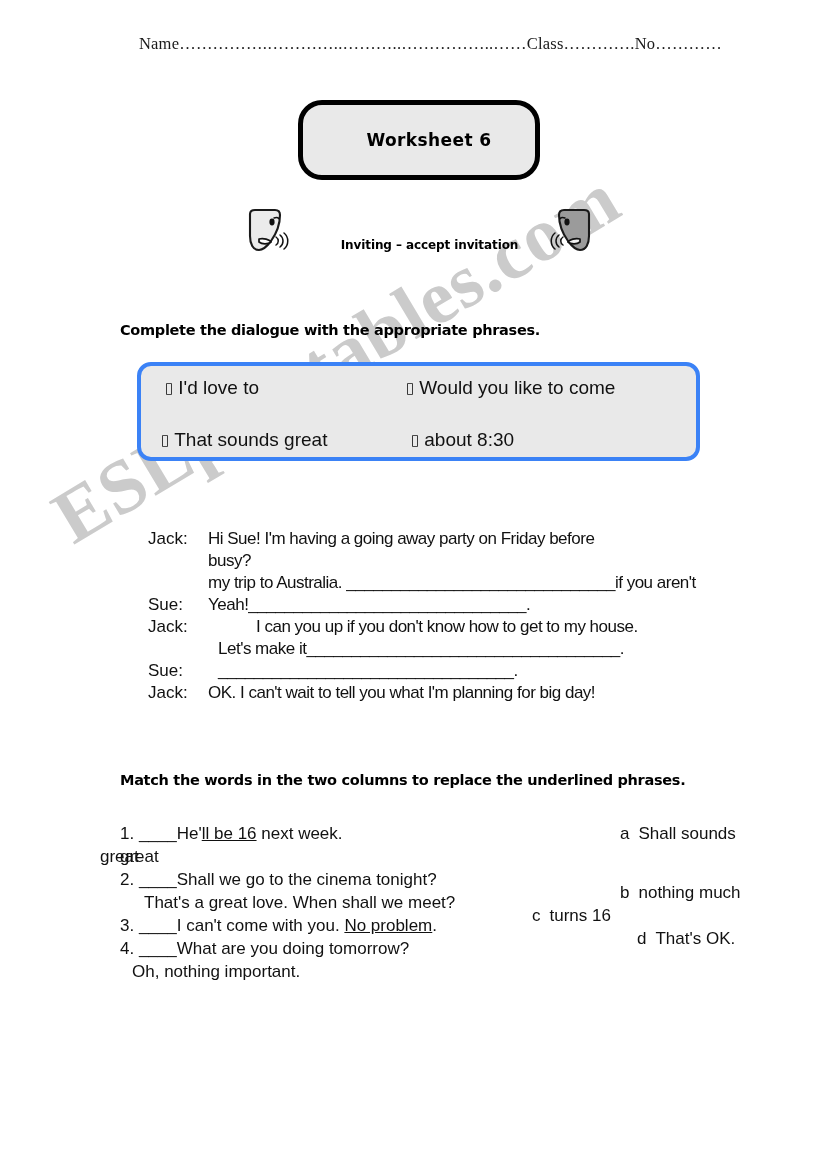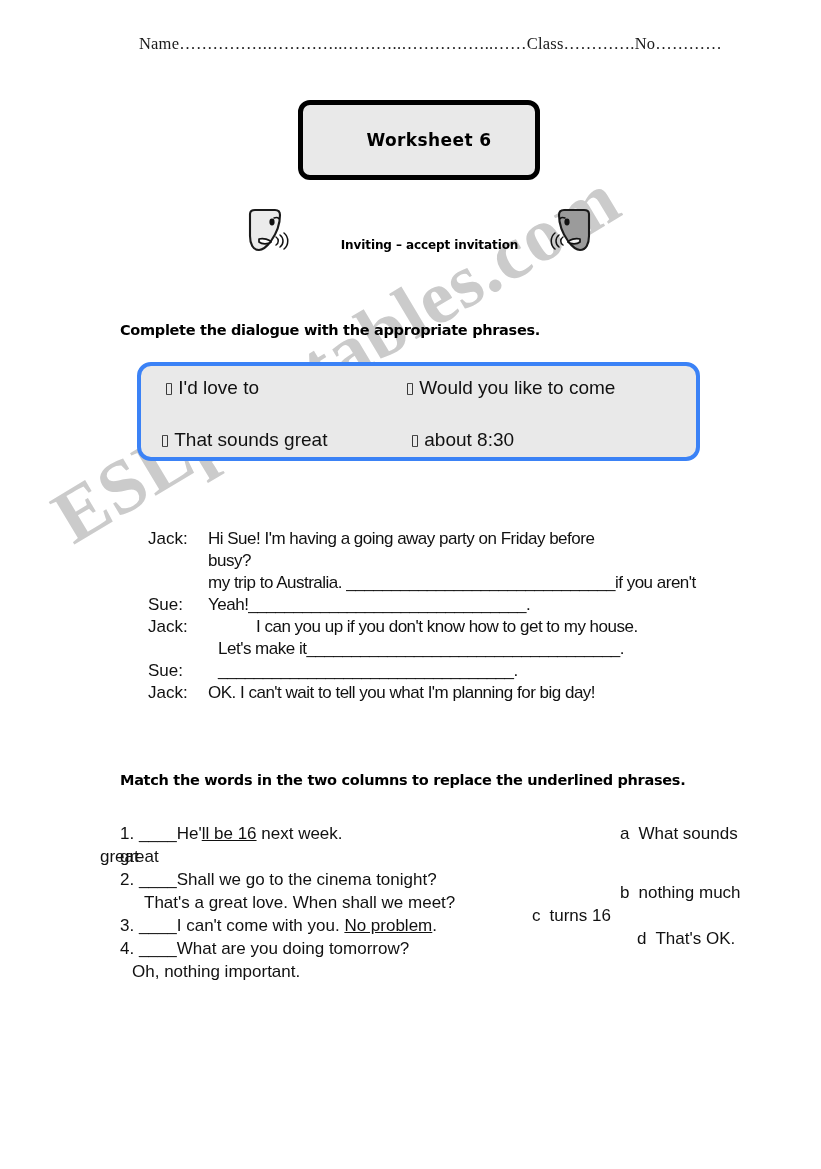--- a/index.html
+++ b/index.html
@@ -53,21 +53,21 @@
     color: #1a1a1a;
     white-space: nowrap;
   }
 
   
   #title-box {
     left: 298px; top: 100px;
     width: 242px; height: 80px;
     box-sizing: border-box;
     border: 5px solid #000000;
-    border-radius: 12px;
+    border-radius: 24px;
     background: #e9e9e9;
     display: flex;
     align-items: center;
     justify-content: center;
   }
   #title-text {
     font-family: "DejaVu Sans", sans-serif;
     font-weight: bold;
     font-size: 17px;
     letter-spacing: 0.4px;
@@ -299,20 +299,20 @@
         <div class="match-left"><span>2. </span><span>____</span><span>Shall we go to the cinema tonight?</span></div>
       </div>
       <div class="cont-line" style="padding-left: 24px;"><span class="u">That's a great love</span><span>. When shall we meet?</span></div>
       <div class="match-row">
         <div class="match-left"><span>3. </span><span>____</span><span>I can't come with you. </span><span class="u">No problem</span><span>.</span></div>
       </div>
       <div class="match-row">
         <div class="match-left"><span>4. </span><span>____</span><span>What are you doing tomorrow?</span></div>
       </div>
       <div class="cont-line" style="padding-left: 12px;"><span>Oh, </span><span class="u">nothing important</span><span>.</span></div>
-      <div class="match-right" style="left: 520px; top: 0px;"><span class="letter">a</span><span>What sounds</span></div>
+      <div class="match-right" style="left: 520px; top: 0px;"><span class="letter">a</span><span>Shall sounds</span></div>
       <div class="match-right" style="left: 0px; top: 23px;">great</div>
       <div class="match-right" style="left: 520px; top: 59px;"><span class="letter">b</span><span>nothing much</span></div>
       <div class="match-right" style="left: 432px; top: 82px;"><span class="letter">c</span><span>turns 16</span></div>
       <div class="match-right" style="left: 537px; top: 105px;"><span class="letter">d</span><span>That's OK.</span></div>
     </div>
 
 </div>
 
 </body></html>

